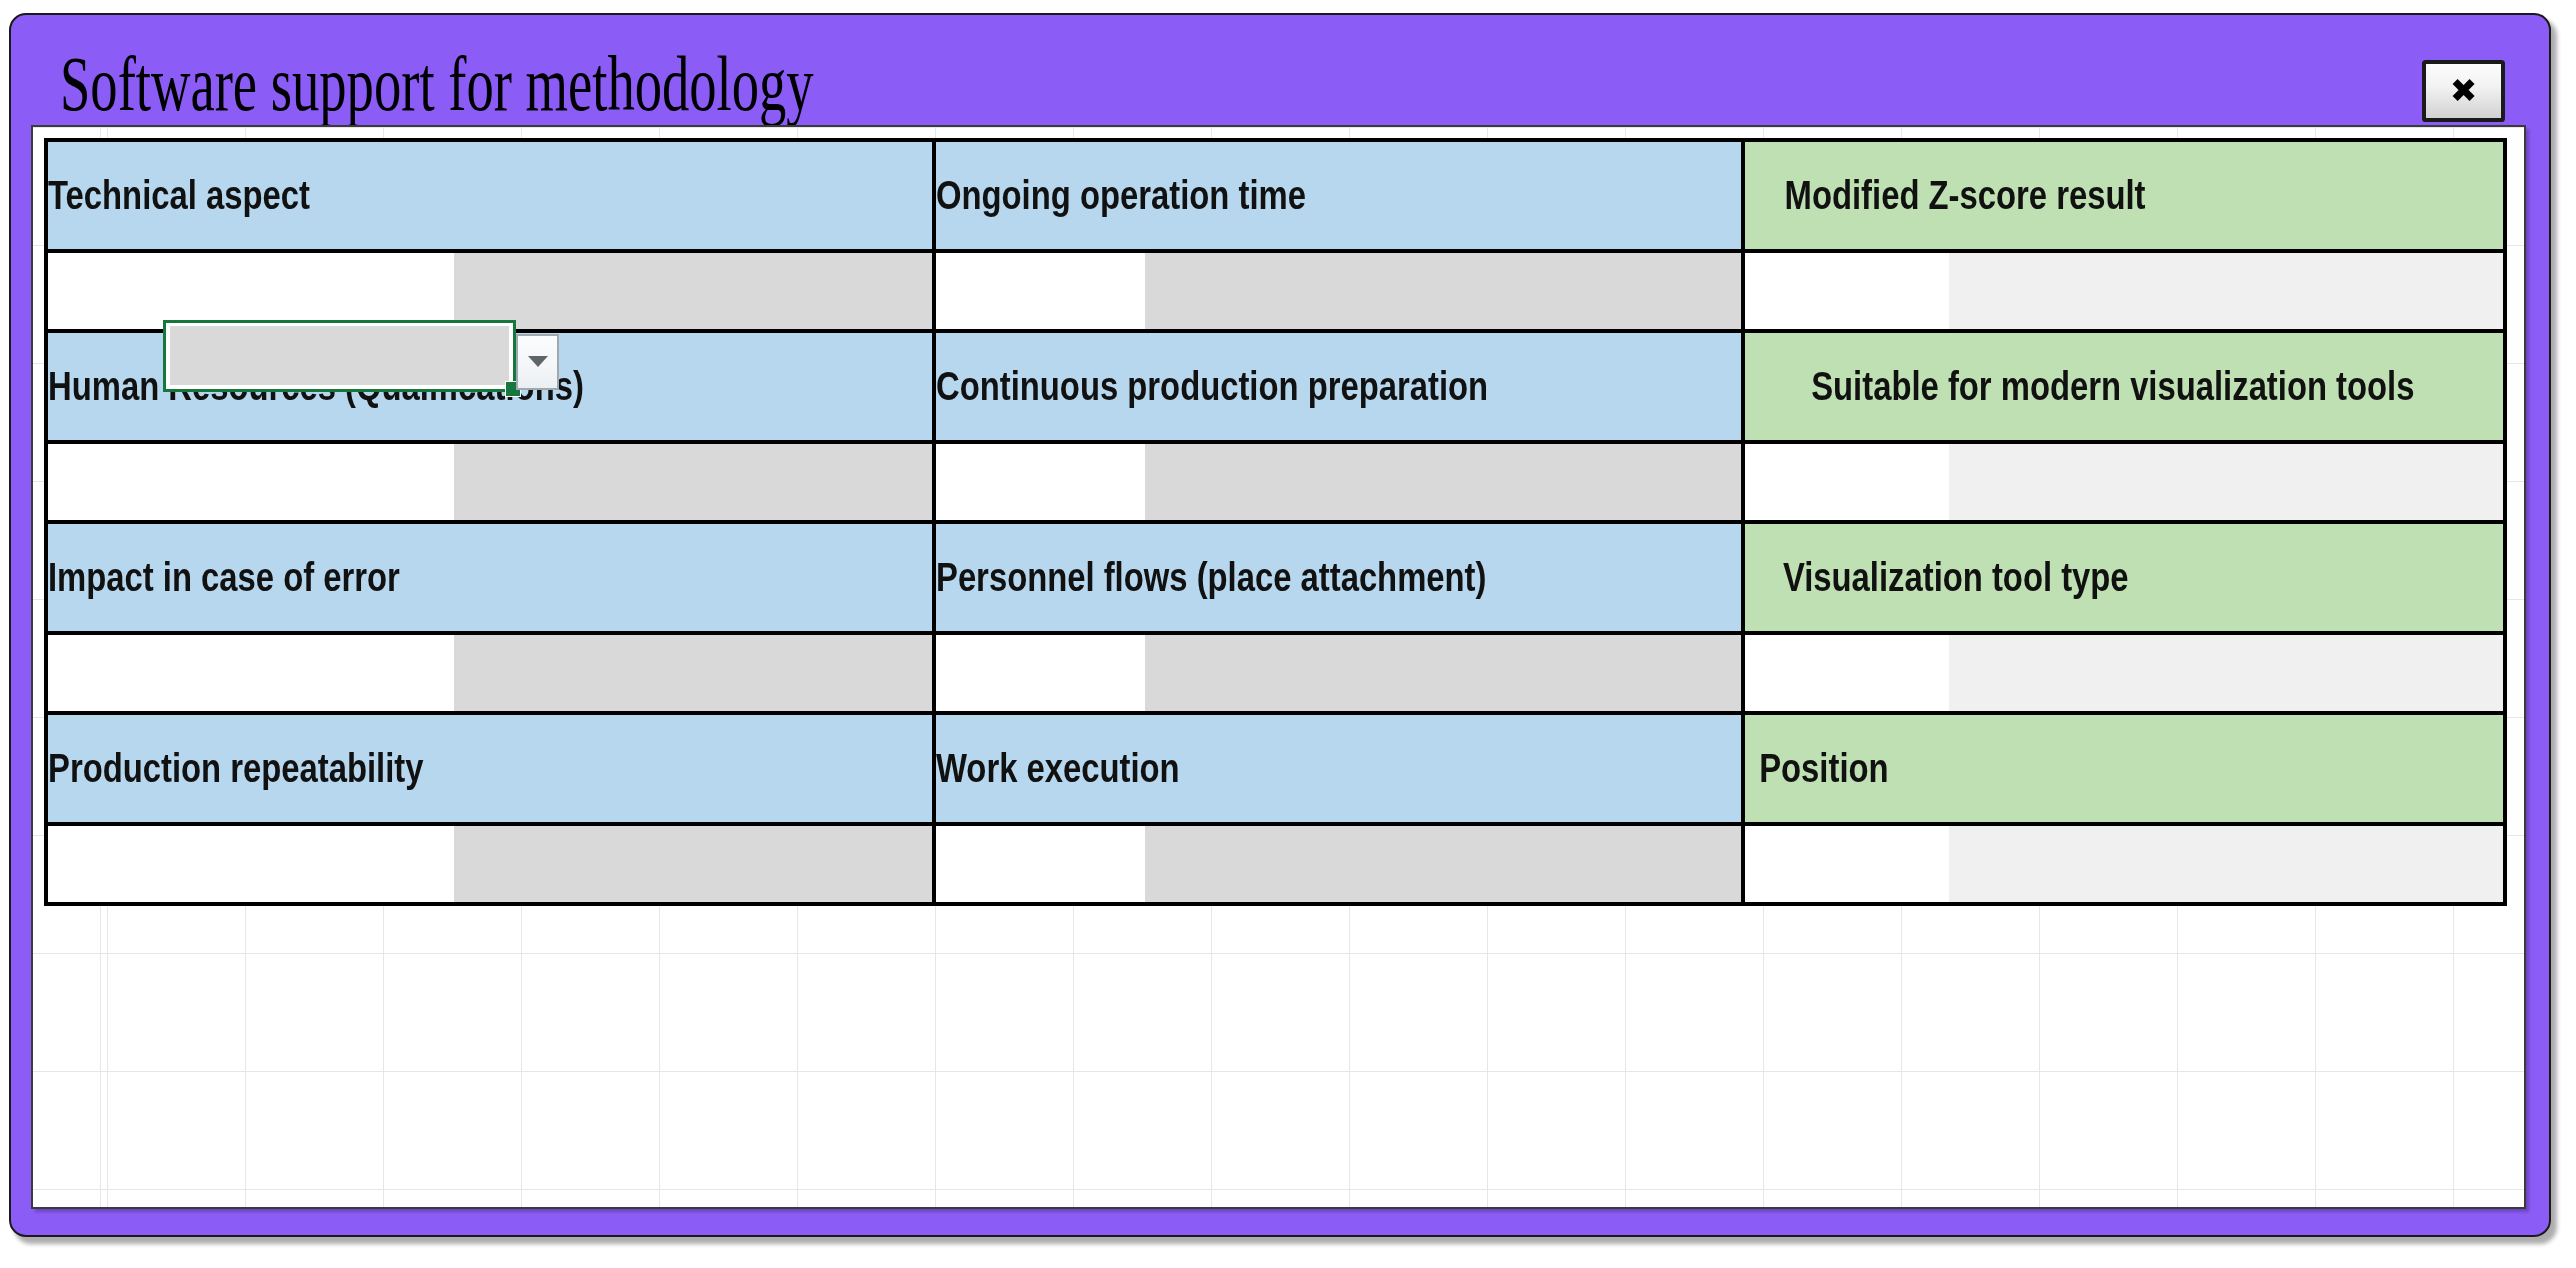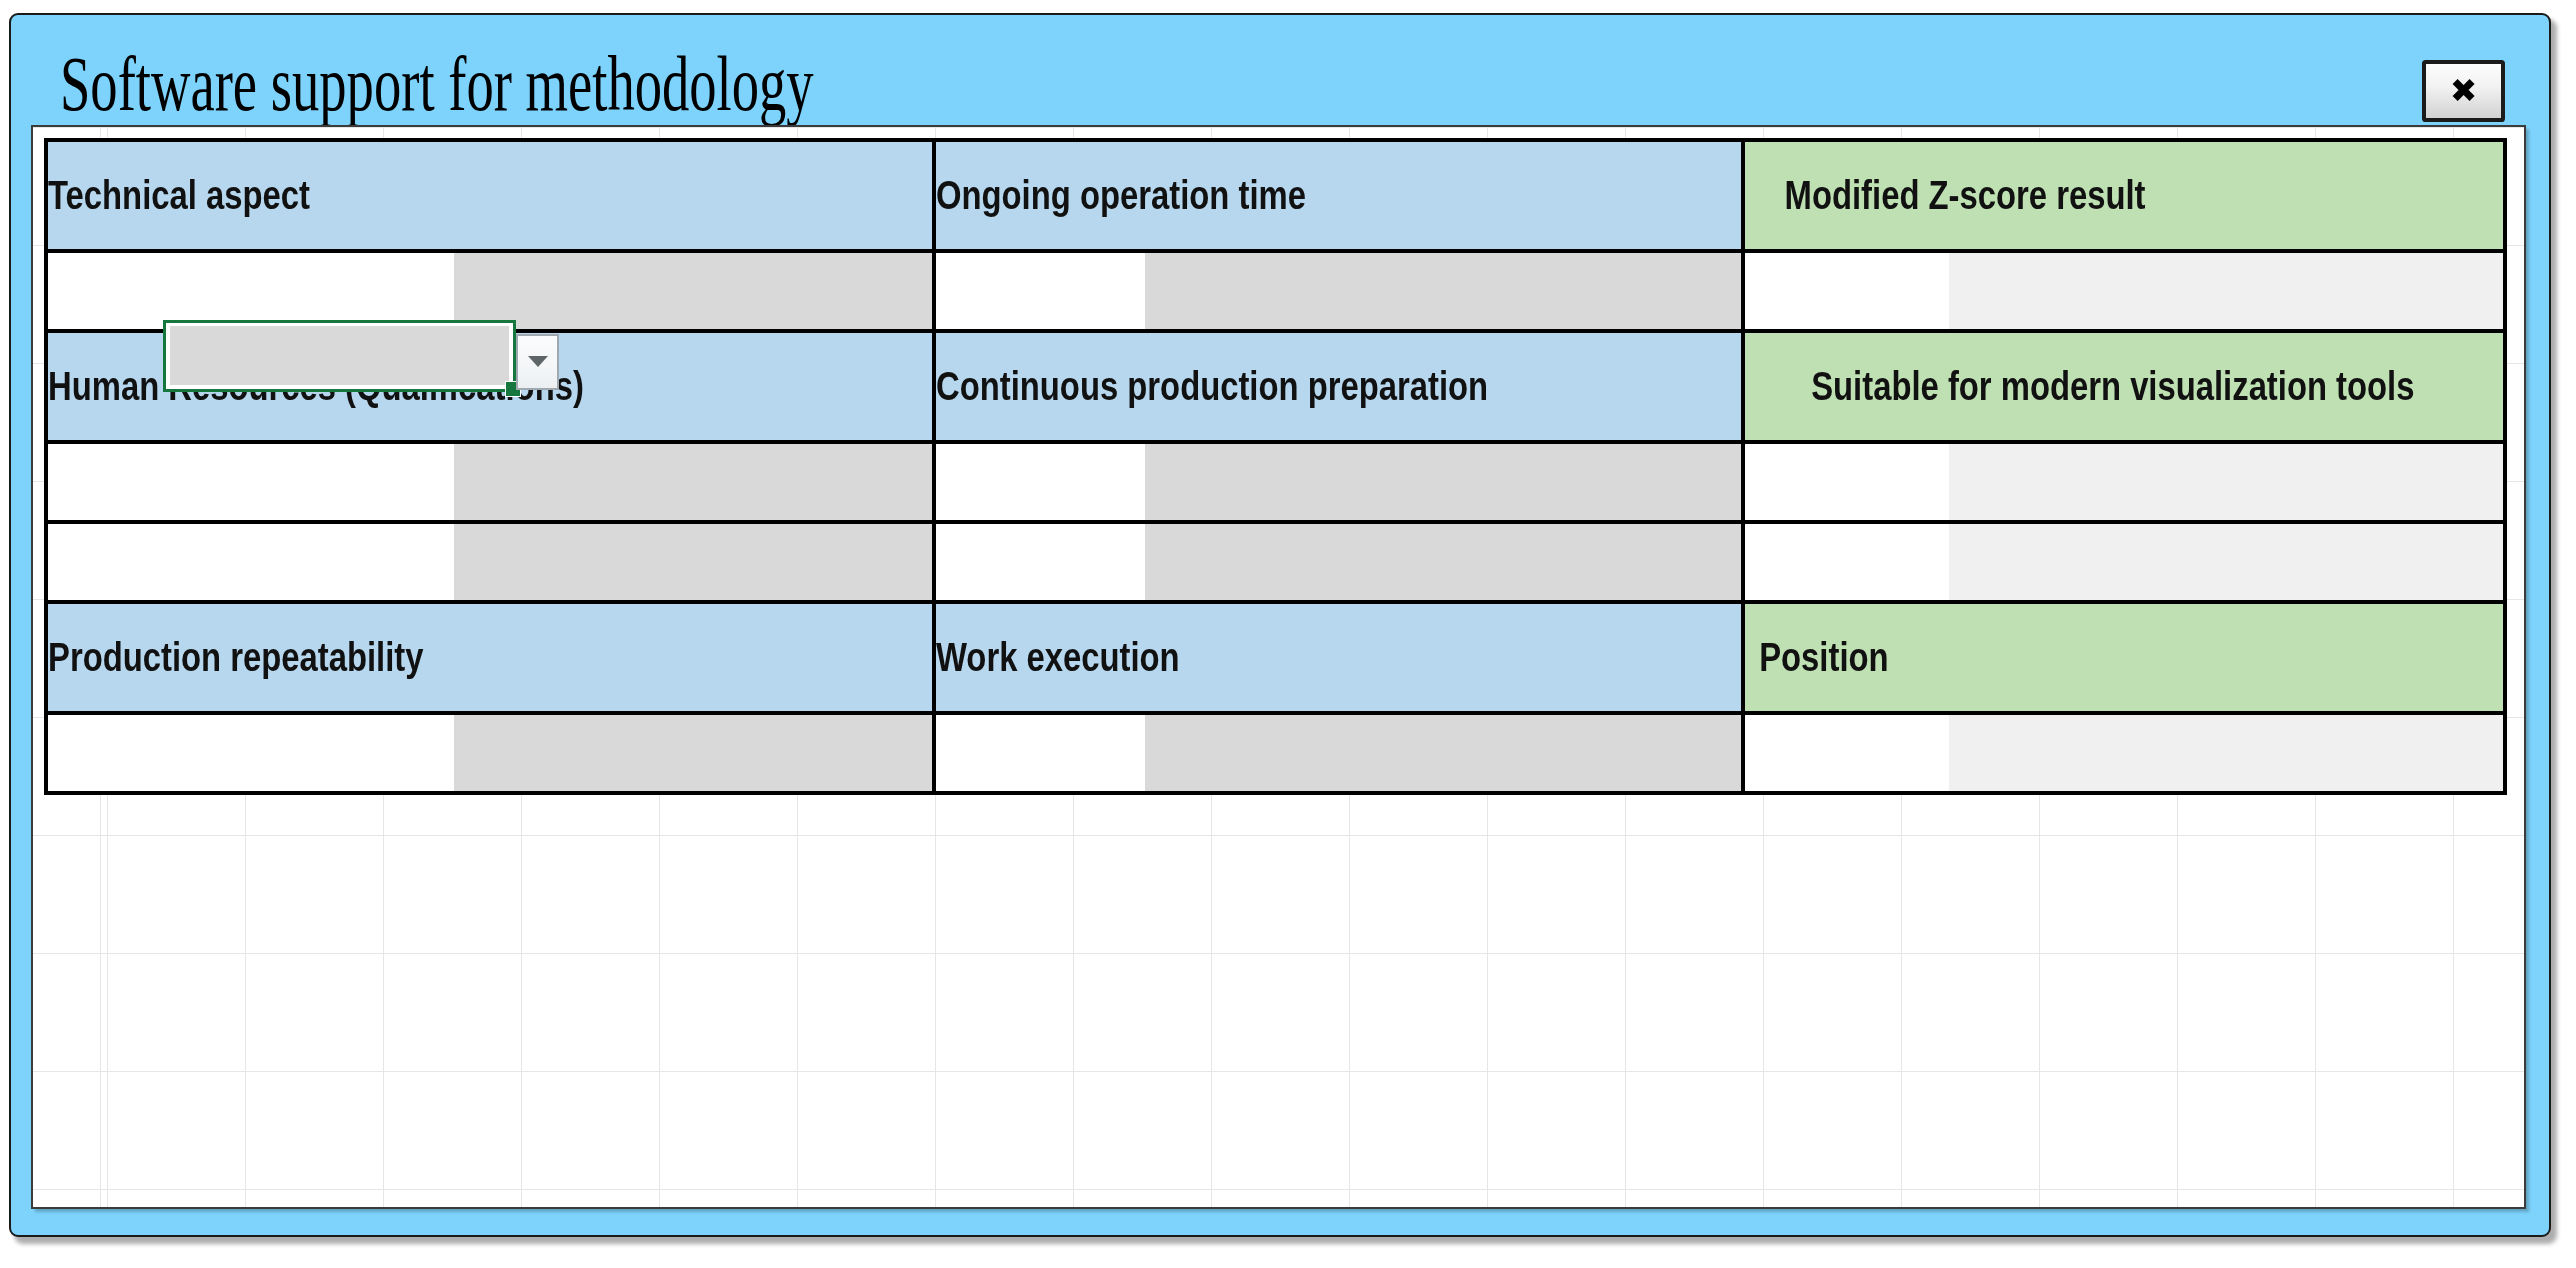--- a/index.html
+++ b/index.html
@@ -15,23 +15,23 @@
     overflow: hidden;
   }
 
   
   #dialog-window {
     position: absolute;
     left: 9px;
     top: 12.7px;
     width: 2542px;
     height: 1224px;
-    background: #7dd3fc;
+    background: #8b5cf6;
     border: 2.7px solid #1a1a1a;
-    border-radius: 9px;
+    border-radius: 17px;
     box-sizing: border-box;
     box-shadow: 5.4px 6.3px 4.5px rgba(0,0,0,0.32);
   }
 
   
   #title-bar {
     position: absolute;
     left: 0;
     top: 0;
     width: 100%;
@@ -282,20 +282,31 @@
           </td>
           <td class="inp c2">
             <span class="fill"></span>
           </td>
           <td class="inp c3 light">
             <span class="fill"></span>
           </td>
         </tr>
 
         <tr>
+          <td class="hdr blue">
+            <span class="cap">Impact in case of error</span>
+          </td>
+          <td class="hdr blue">
+            <span class="cap">Personnel flows (place attachment)</span>
+          </td>
+          <td class="hdr green">
+            <span class="cap">Visualization tool type</span>
+          </td>
+        </tr>
+        <tr>
           <td class="inp c1">
             <span class="fill"></span>
           </td>
           <td class="inp c2">
             <span class="fill"></span>
           </td>
           <td class="inp c3 light">
             <span class="fill"></span>
           </td>
         </tr>

